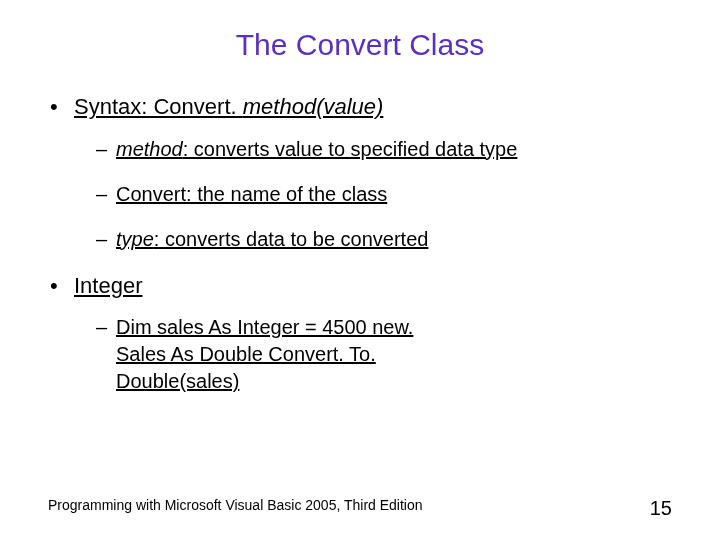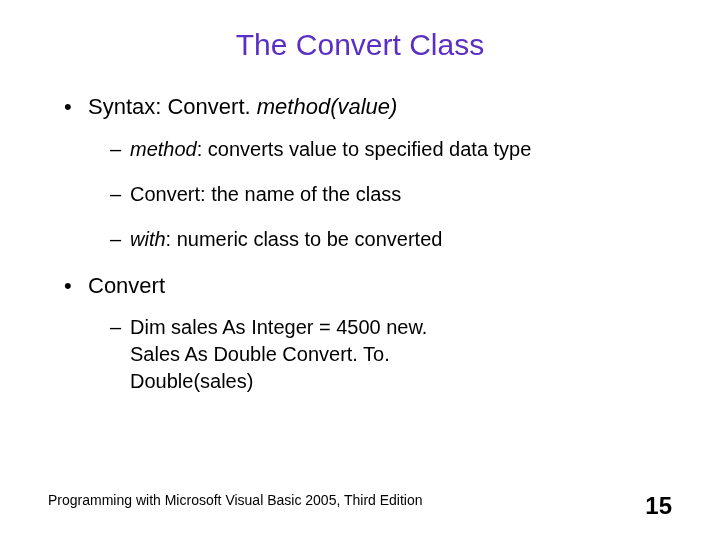--- a/index.html
+++ b/index.html
@@ -22,22 +22,23 @@
   .title {
     text-align: center;
     font-size: 30px;
     font-weight: 400;
     color: #5a2fc4;
     margin: 4px 0 30px 0;
   }
   ul.level1 {
     list-style: none;
     padding: 0;
-    margin: 16px;
+    margin: 2px;
     font-size: 22px;
+    text-decoration: underline;
   }
   ul.level1 > li {
     position: relative;
     padding-left: 24px;
     margin-bottom: 14px;
     line-height: 1.35;
   }
   ul.level1 > li::before {
     content: "•";
     position: absolute;
@@ -91,49 +92,48 @@
   .footer {
     position: absolute;
     left: 48px;
     right: 48px;
     bottom: 20px;
     display: flex;
     justify-content: space-between;
     font-size: 14px;
   }
   .page-num {
-    font-size: 24px;
-    font-weight: bold;
+    font-size: 20px;
   }
 </style>
 </head>
 <body>
 
 <div class="slide">
 
   <div class="title">The Convert Class</div>
 
   <ul class="level1">
 
     <li>
       <span>Syntax: Convert. </span><span class="it">method</span><span class="it">(value)</span>
 
       <ul class="level2">
         <li>
           <span class="it">method</span><span>: converts value to specified data type</span>
         </li>
         <li>Convert: the name of the class</li>
         <li>
-          <span class="it">with</span><span>: numeric class to be converted</span>
+          <span class="it">type</span><span>: converts data to be converted</span>
         </li>
       </ul>
     </li>
 
     <li>
-      <span>Convert</span>
+      <span>Integer</span>
 
       <ul class="level2">
         <li class="example-sub">
           <div class="ex-wrap">
             <div class="ex-left">Dim sales As Integer = 4500 new. Sales As Double Convert. To. Double(sales)</div>
           </div>
         </li>
       </ul>
     </li>
 

